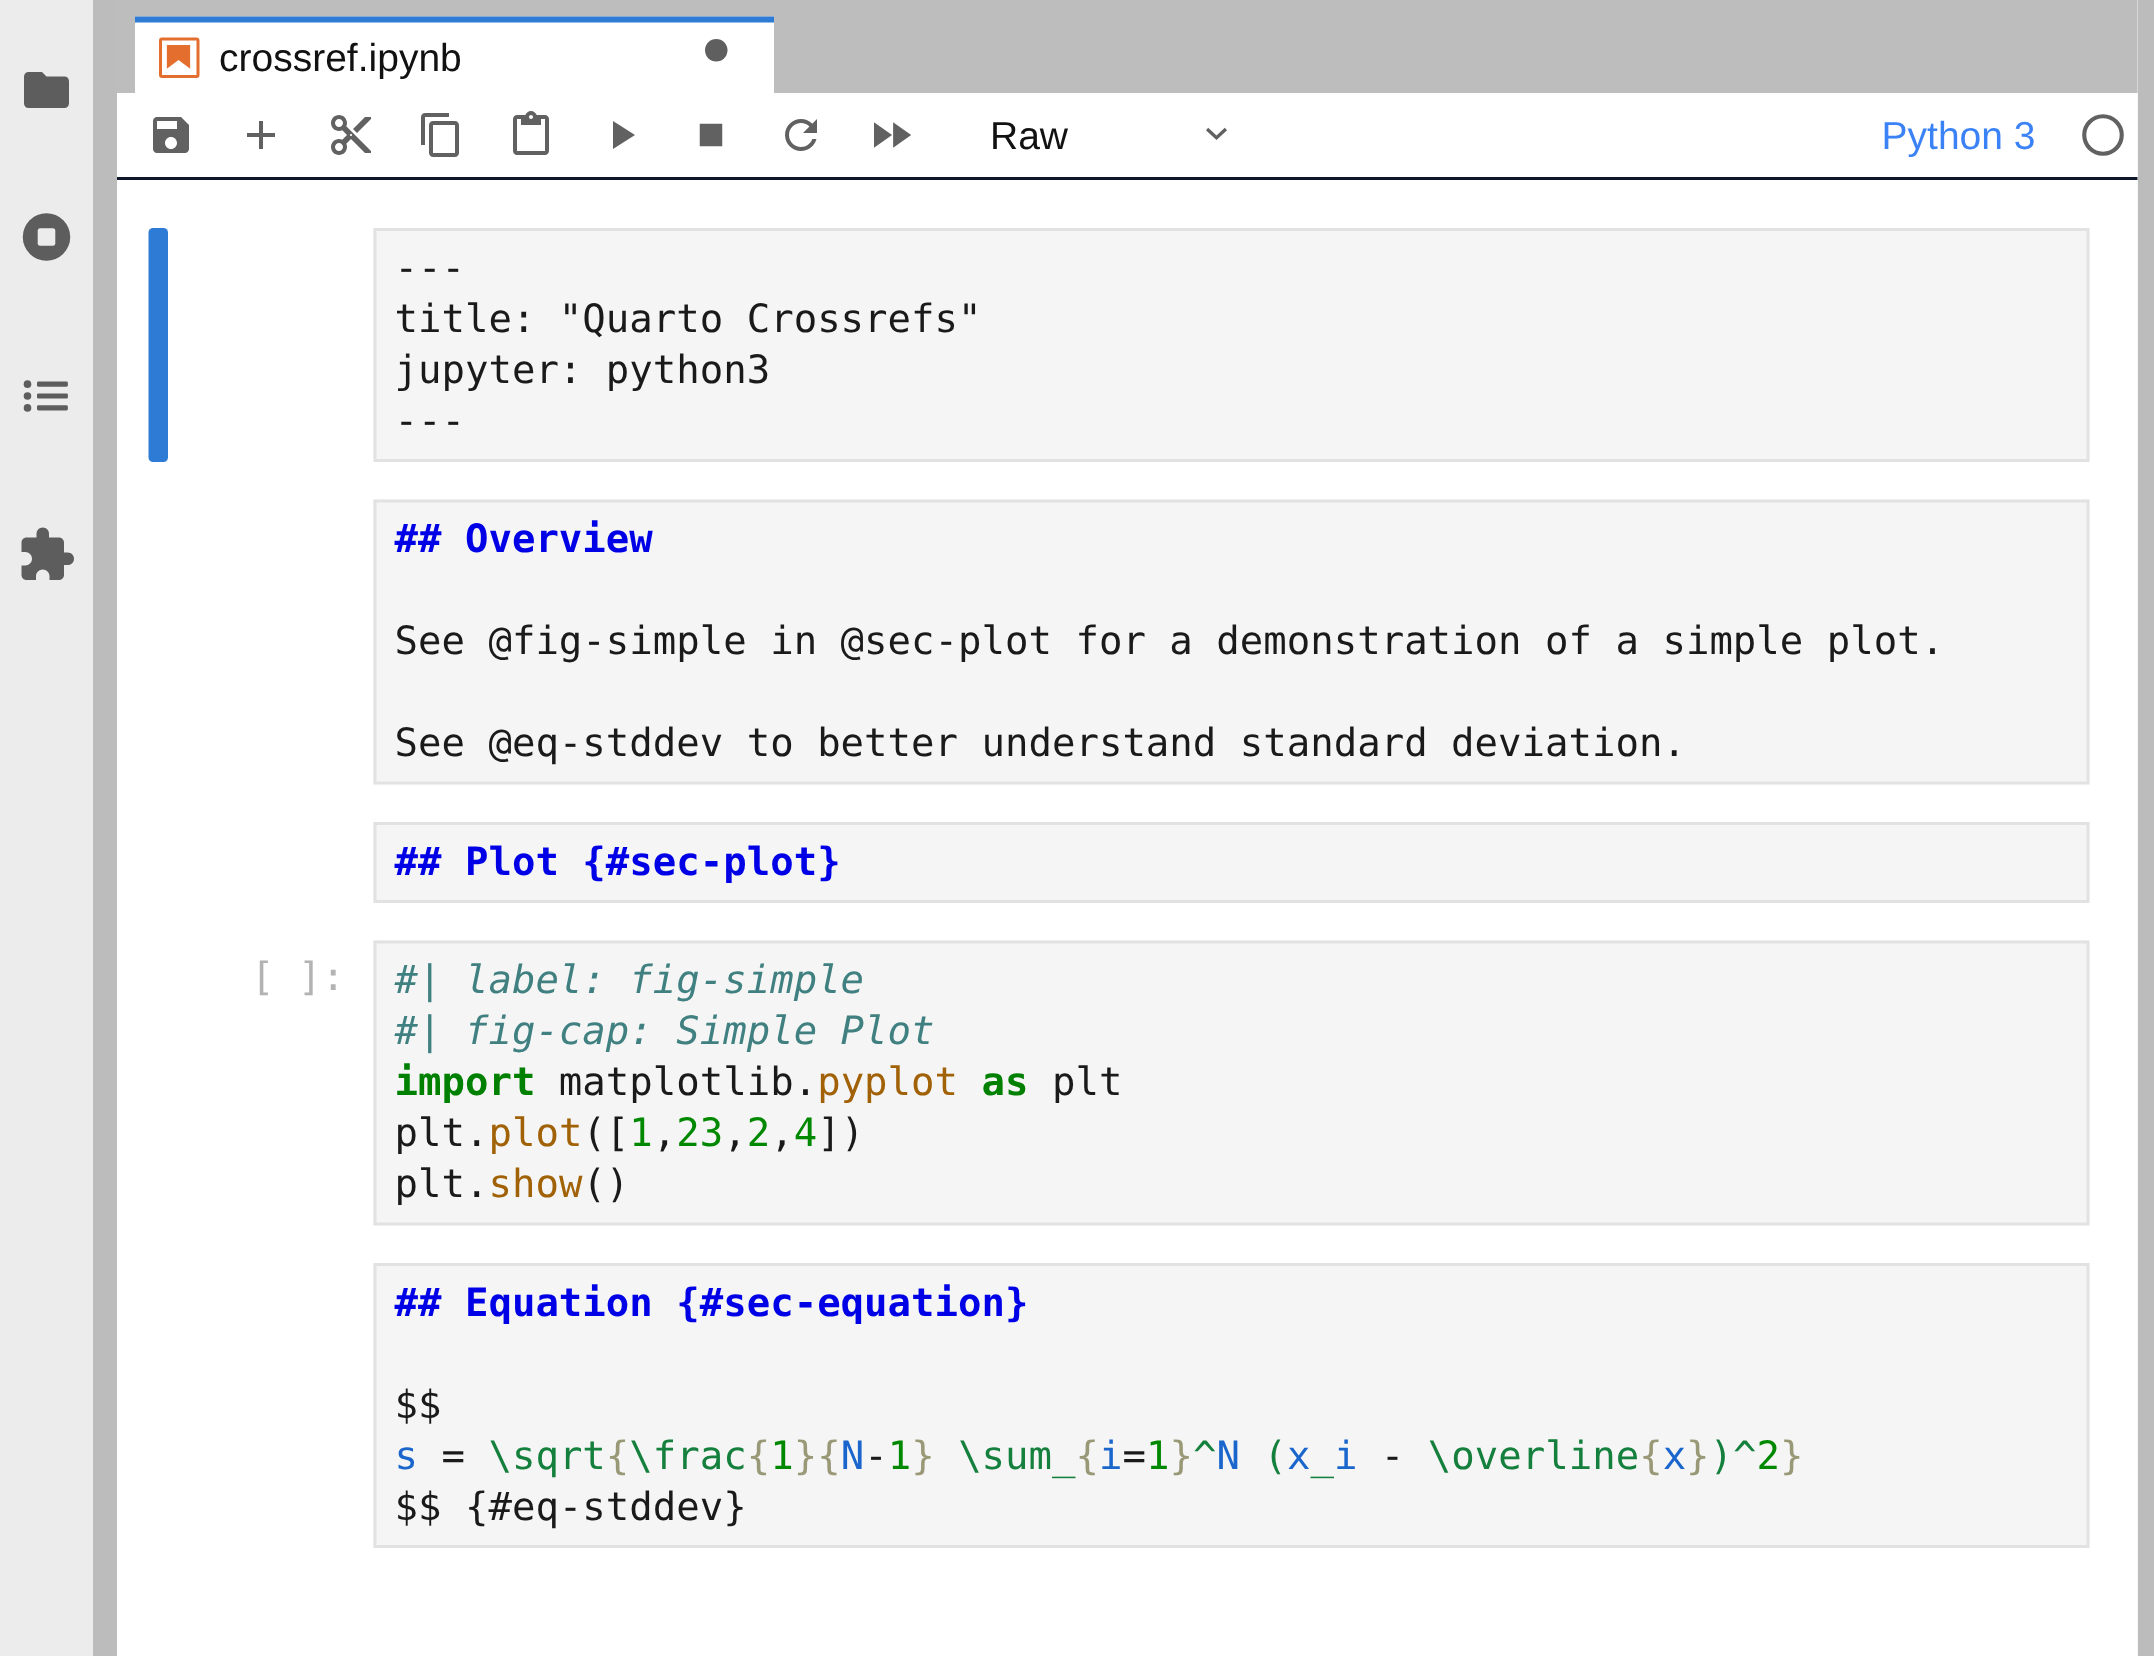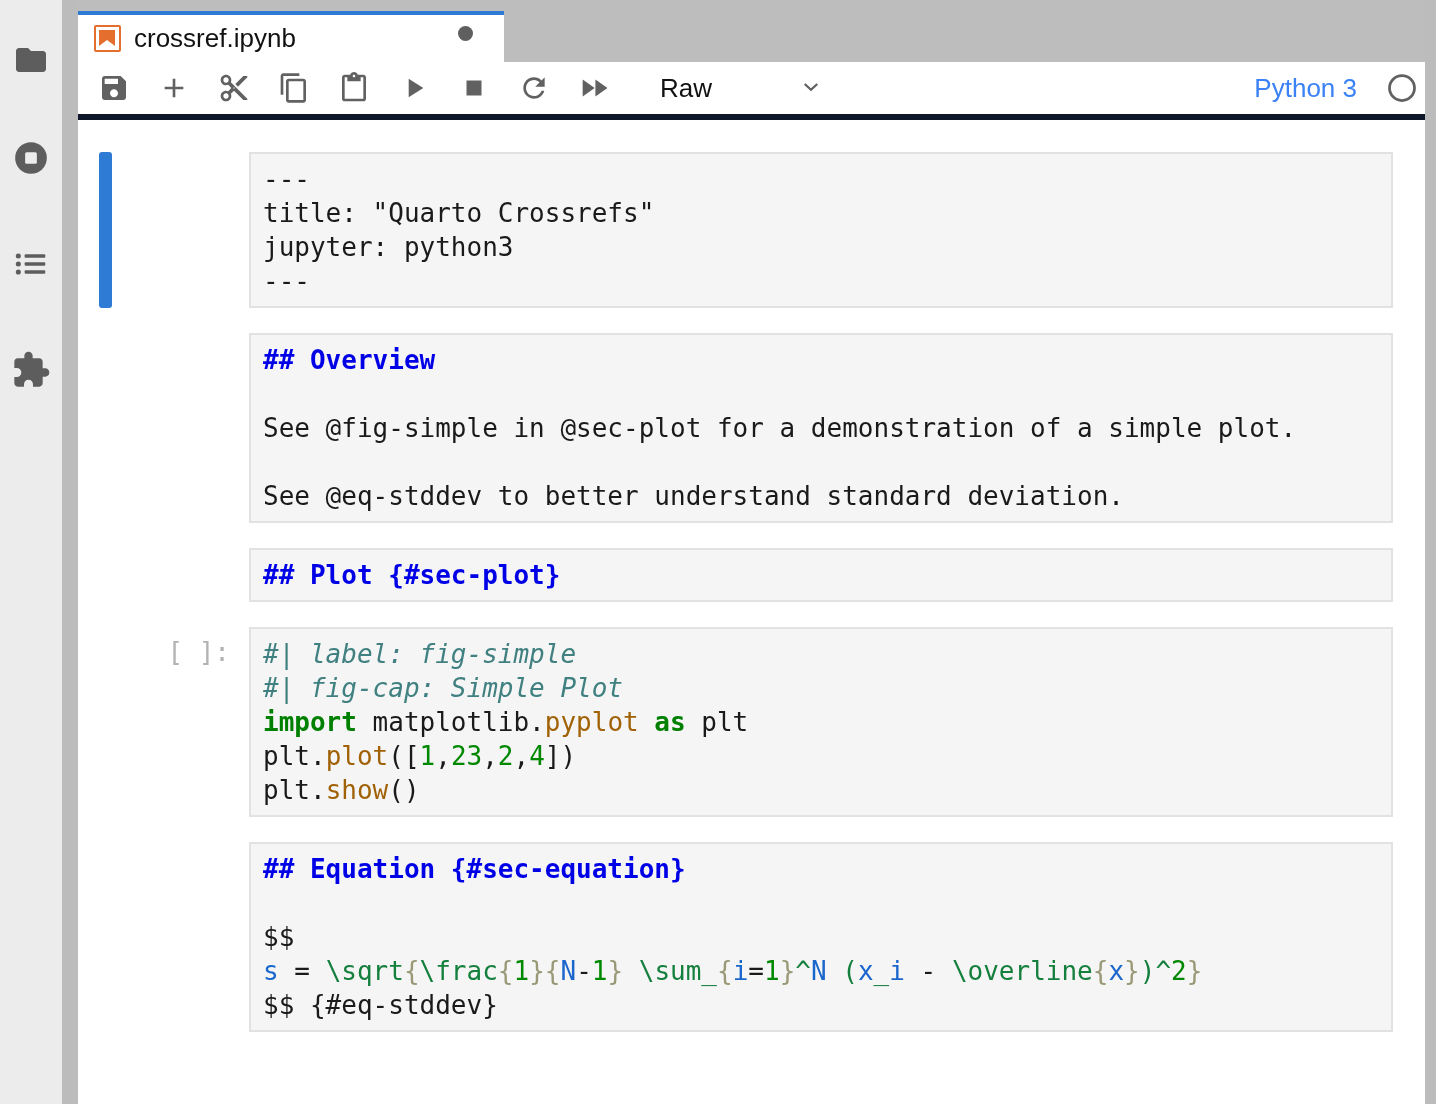--- a/index.html
+++ b/index.html
@@ -16,36 +16,36 @@
 
   
   .gutter-left  { position:absolute; left:62px; top:0; width:16px; height:1104px; background:#bcbcbc; }
   .gutter-right { position:absolute; left:1425px; top:0; width:11px; height:1104px; background:#bcbcbc; }
 
   
   .main { position:absolute; left:78px; top:0; width:1347px; height:1104px; background:#ffffff; }
 
   
   .tabbar { position:relative; width:100%; height:62px; background:#bdbdbd; }
-  .tab { position:absolute; left:0; top:11px; width:426px; height:51px; background:#ffffff; cursor:pointer; }
+  .tab { position:absolute; left:12px; top:11px; width:426px; height:51px; background:#ffffff; cursor:pointer; }
   .tab-accent { position:absolute; left:0; top:0; width:100%; height:4px; background:#2e7bd6; }
   .tab-inner { position:absolute; left:16px; top:4px; right:10px; height:47px;
                display:flex; align-items:center; }
   .nb-file-icon { width:27px; height:27px; border:2.5px solid #e46e2e; border-radius:2px;
                   position:relative; background:#fff; flex:0 0 auto; }
   .nb-file-icon .flag { position:absolute; left:3px; top:3px; width:16px; height:16px;
                         background:#e46e2e;
                         clip-path:polygon(0 0,100% 0,100% 100%,50% 62%,0 100%); }
   .tab-title { margin-left:13px; font-size:26px; color:#111; }
   .tab-dirty { position:absolute; right:31px; top:15px; width:15px; height:15px;
                border-radius:50%; background:#5f5f5f; cursor:pointer; }
 
   
   .toolbar { position:relative; width:100%; height:58px; background:#ffffff;
-             border-bottom:6px solid #0f172a; display:flex; align-items:center;
+             border-bottom:2px solid #0f172a; display:flex; align-items:center;
              padding:0 8px 0 6px;text-align:center; }
   .tb-btn { width:60px; height:52px; display:flex; align-items:center; justify-content:center;
             cursor:pointer; flex:0 0 auto; }
   .tb-btn svg { fill:#616161; }
   .celltype { display:flex; align-items:center; margin-left:36px; cursor:pointer; }
   .celltype-label { font-size:26px; color:#111; }
   .celltype-chevron { margin-left:86px; }
   .tb-spacer { flex:1 1 auto; }
   .kernel { display:flex; align-items:center; gap:30px; }
   .kernel-name { font-size:26px; color:#3b82f6; }

